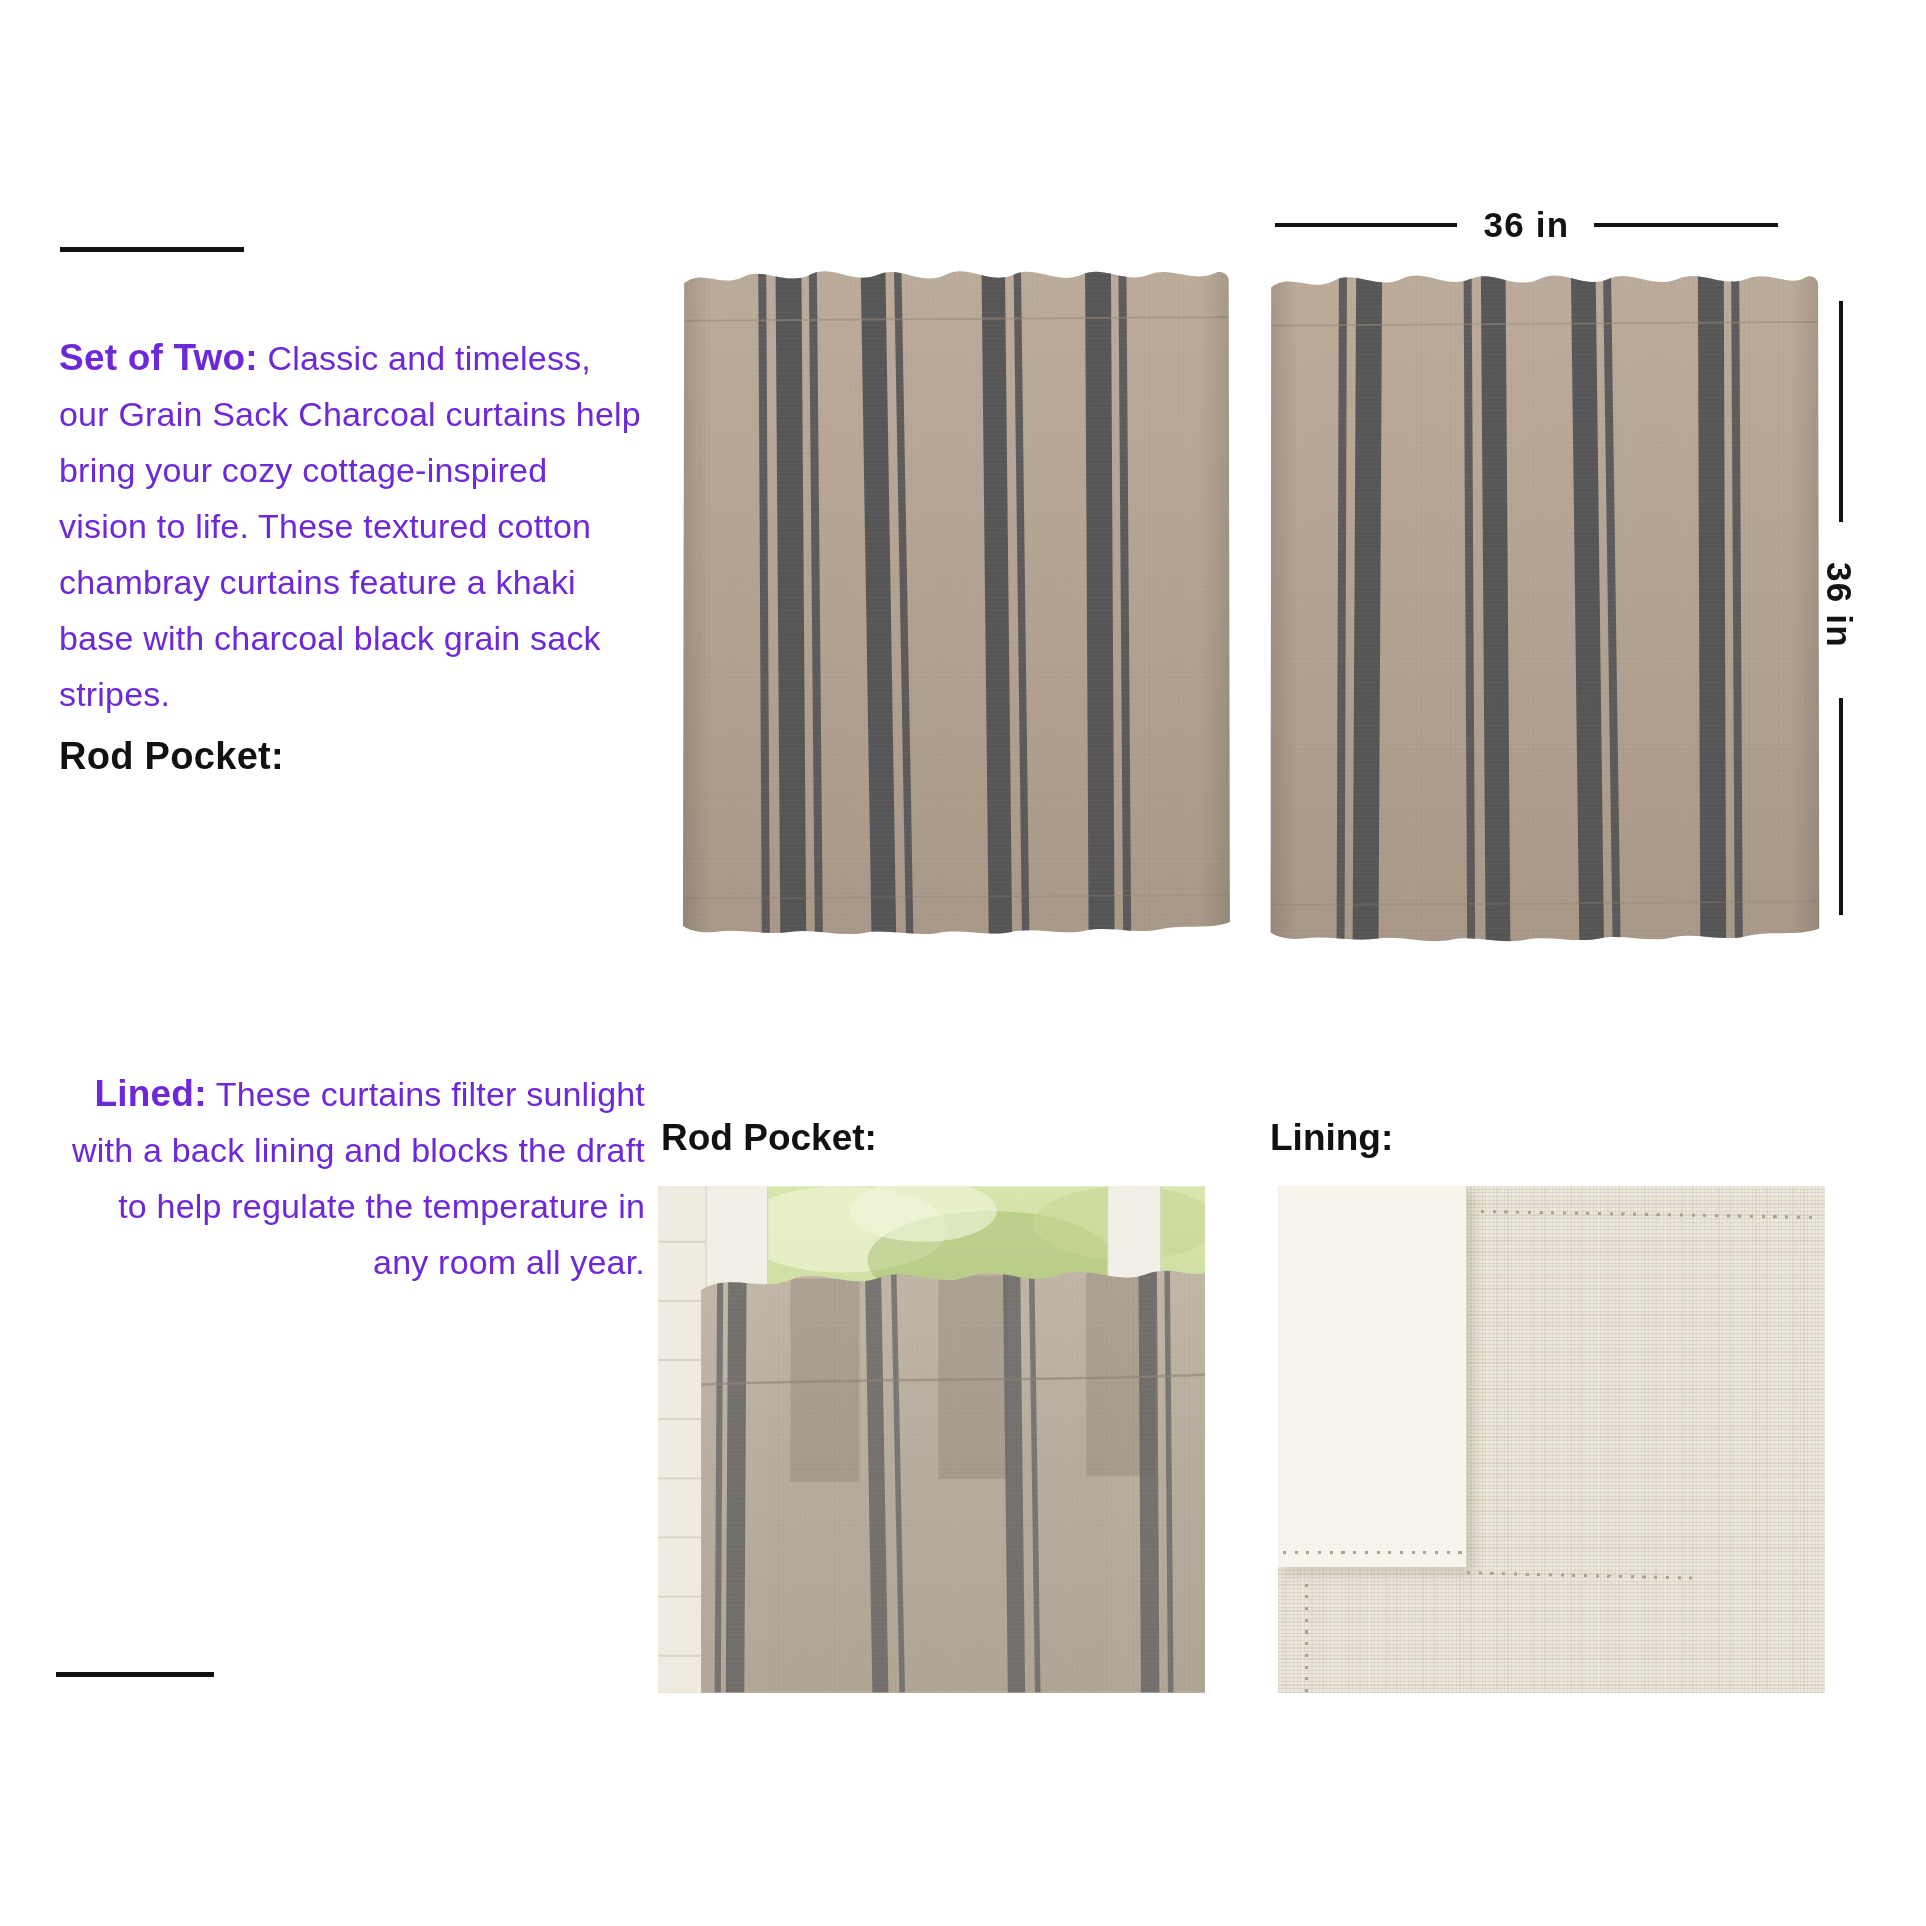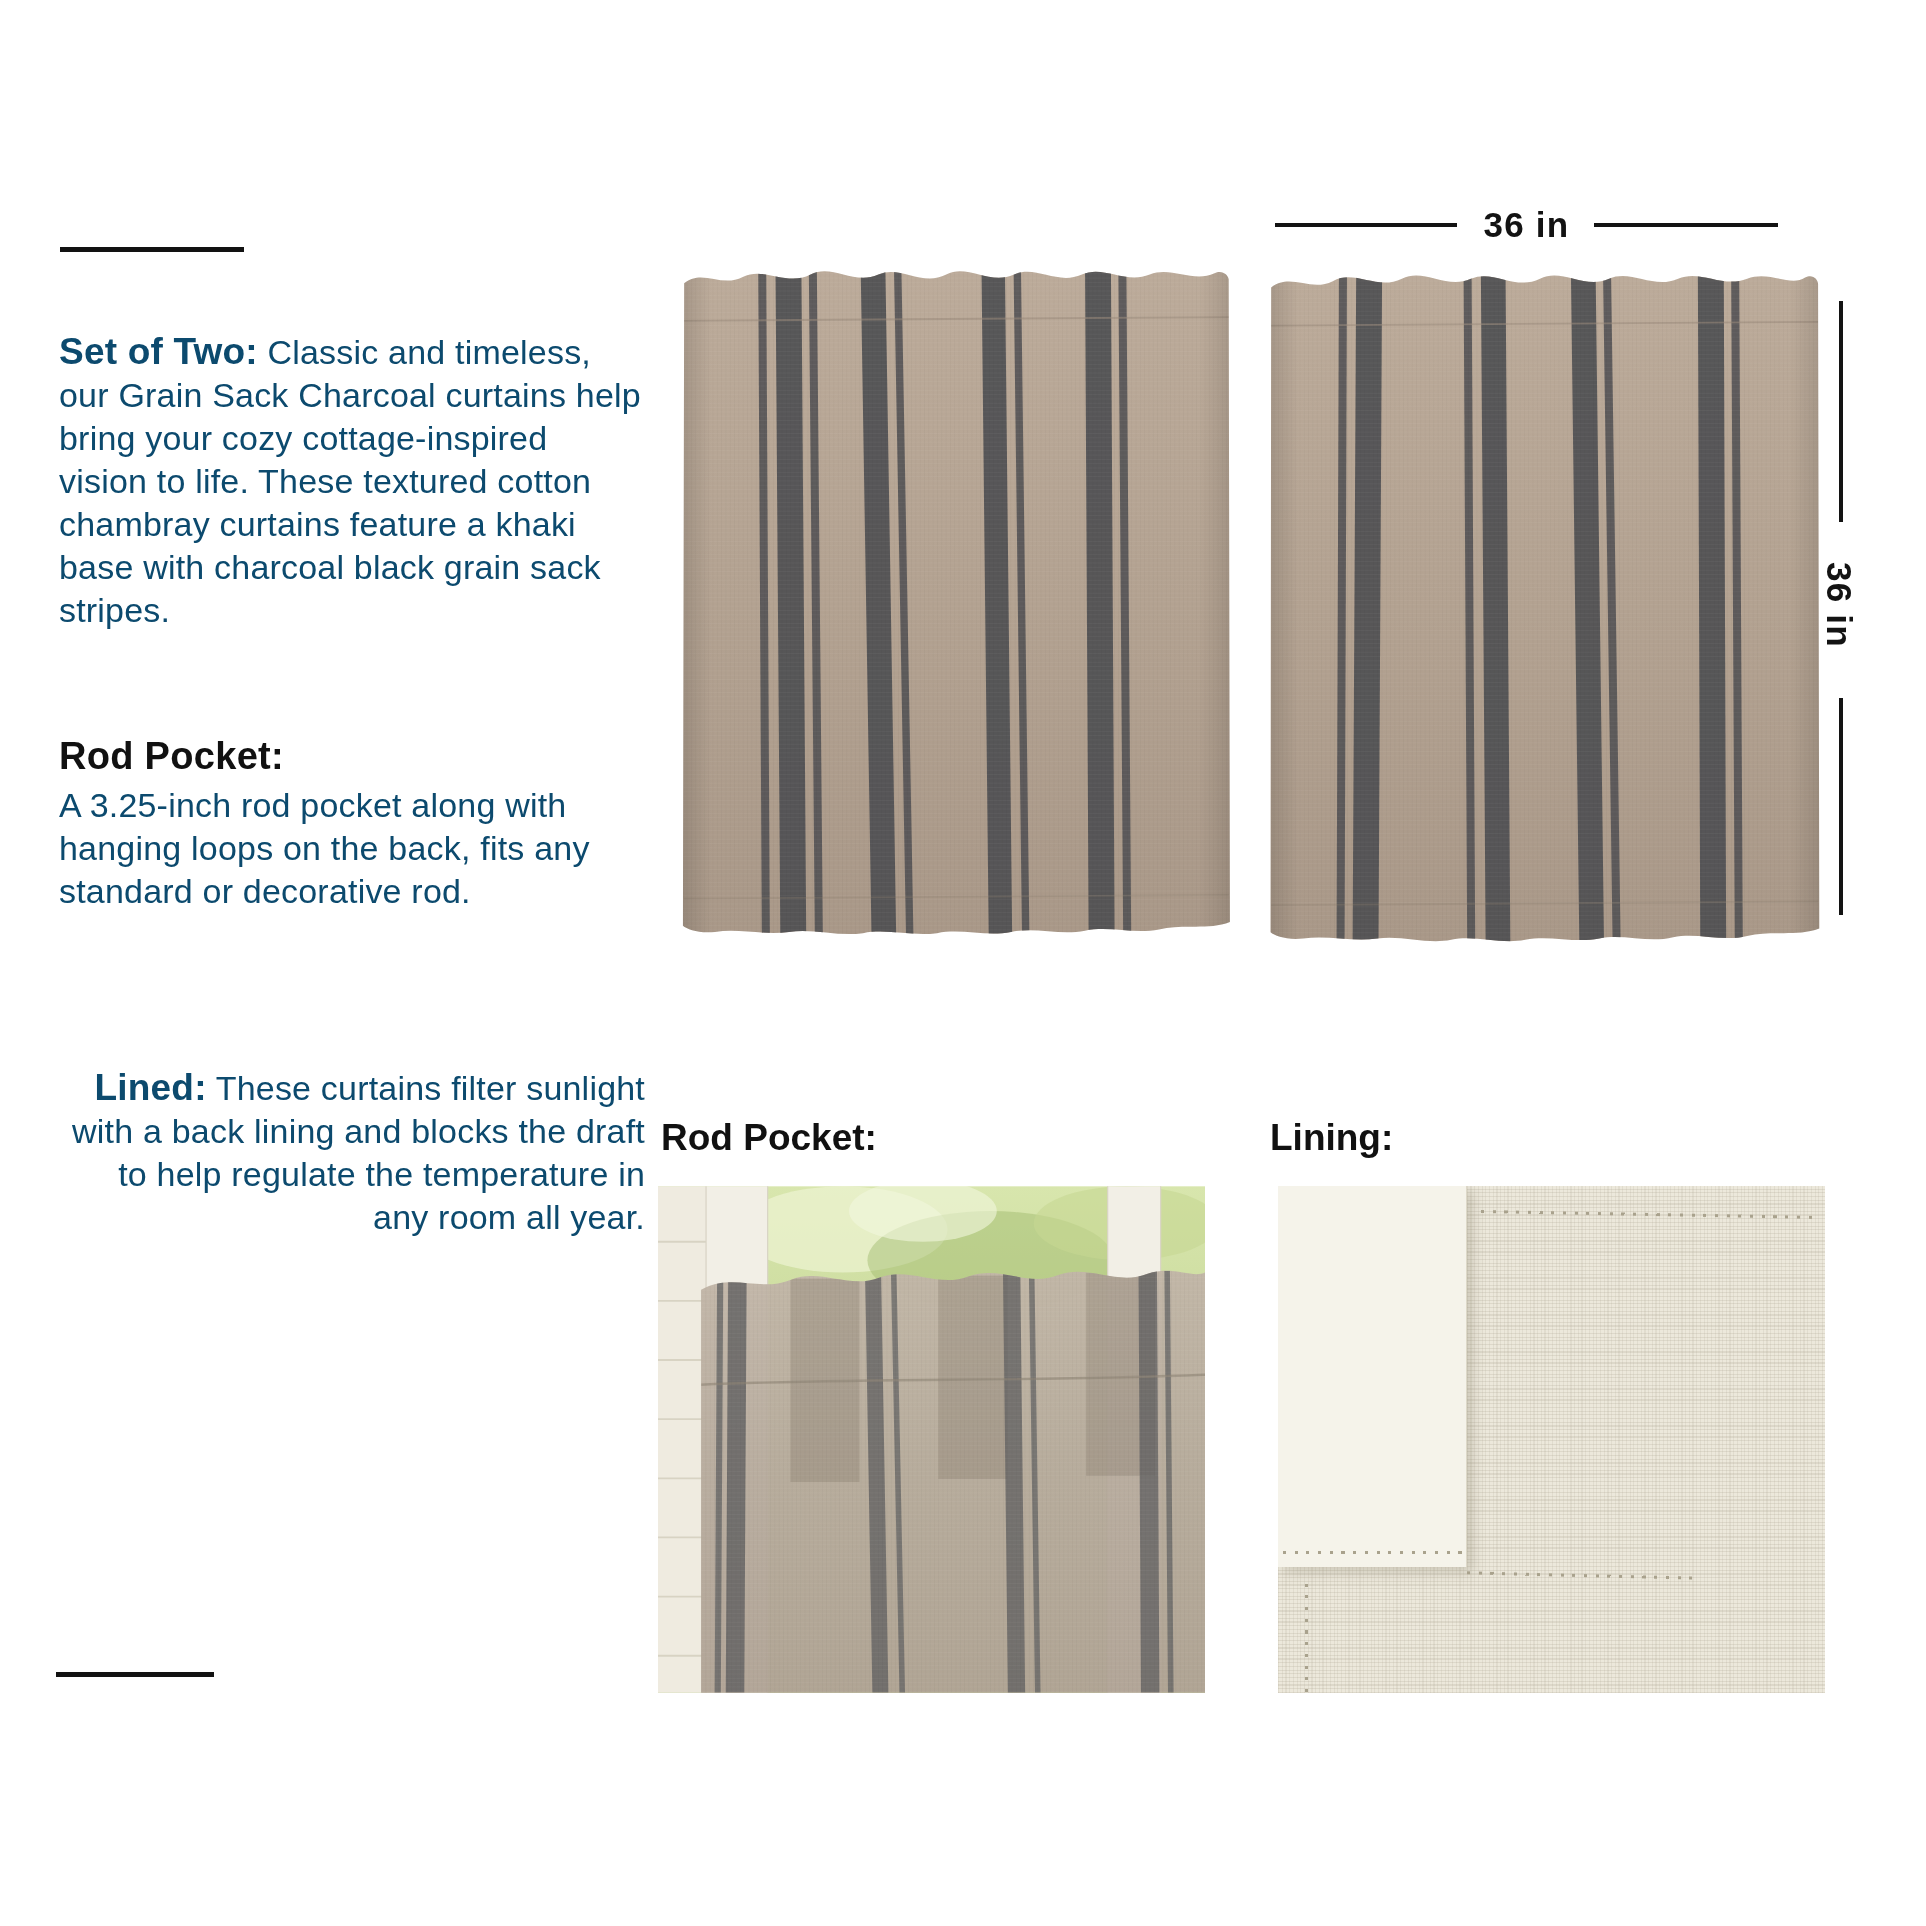--- a/index.html
+++ b/index.html
@@ -3,21 +3,21 @@
 <meta charset="utf-8">
 <style>
   html,body{margin:0;padding:0;background:#ffffff;}
   .canvas{
     position:relative;width:1926px;height:1926px;background:#ffffff;
     font-family:"Liberation Sans", sans-serif;color:#1d1d1d;overflow:hidden;
   }
   .rule{position:absolute;background:#121212;height:5px;}
   .rule-top{left:60px;top:247px;width:184px;}
   .rule-bottom{left:56px;top:1672px;width:158px;}
-  .para{position:absolute;left:59px;width:586px;margin:0;font-size:34px;line-height:43px;color:#0c4a6e;letter-spacing:0.2px;}
+  .para{position:absolute;left:59px;width:586px;margin:0;font-size:34px;line-height:56px;color:#6d28d9;letter-spacing:0.2px;}
   .lead{font-weight:bold;font-size:37px;}
   .sec-heading{position:absolute;left:59px;margin:0;font-size:38px;font-weight:bold;color:#111111;letter-spacing:0.3px;}
   .photo-label{position:absolute;margin:0;font-size:37px;font-weight:bold;color:#111111;}
   .dash{position:absolute;background:#131313;height:4.3px;}
   .vdash{position:absolute;background:#131313;width:4.3px;}
   .hlabel{position:absolute;left:1474px;top:205px;width:105px;text-align:center;font-size:35px;font-weight:bold;letter-spacing:1.2px;color:#131313;}
   .vlabel{
     position:absolute;left:1859px;top:562px;font-size:35px;font-weight:bold;letter-spacing:1.2px;color:#131313;
     transform:rotate(90deg);transform-origin:0 0;white-space:nowrap;
   }
@@ -39,21 +39,20 @@
 </head>
 <body>
 
 <div class="canvas">
 
   <div class="rule rule-top"></div>
 
   <p class="para" style="top:330px;"><span class="lead">Set of Two:</span><span> Classic and timeless, our Grain Sack Charcoal curtains help bring your cozy cottage-inspired vision to life. These textured cotton chambray curtains feature a khaki base with charcoal black grain sack stripes.</span></p>
 
   <h2 class="sec-heading" style="top:735px;">Rod Pocket:</h2>
-  <p class="para" style="top:784px;">A 3.25-inch rod pocket along with hanging loops on the back, fits any standard or decorative rod.</p>
 
   <p class="para" style="top:1066px;text-align:right;"><span class="lead">Lined:</span><span> These curtains filter sunlight with a back lining and blocks the draft to help regulate the temperature in any room all year.</span></p>
 
 
   <div class="rule rule-bottom"></div>
 
   <div class="dash" style="left:1275px;top:223px;width:182px;"></div>
   <div class="hlabel">36 in</div>
   <div class="dash" style="left:1594px;top:223px;width:184px;"></div>
 

